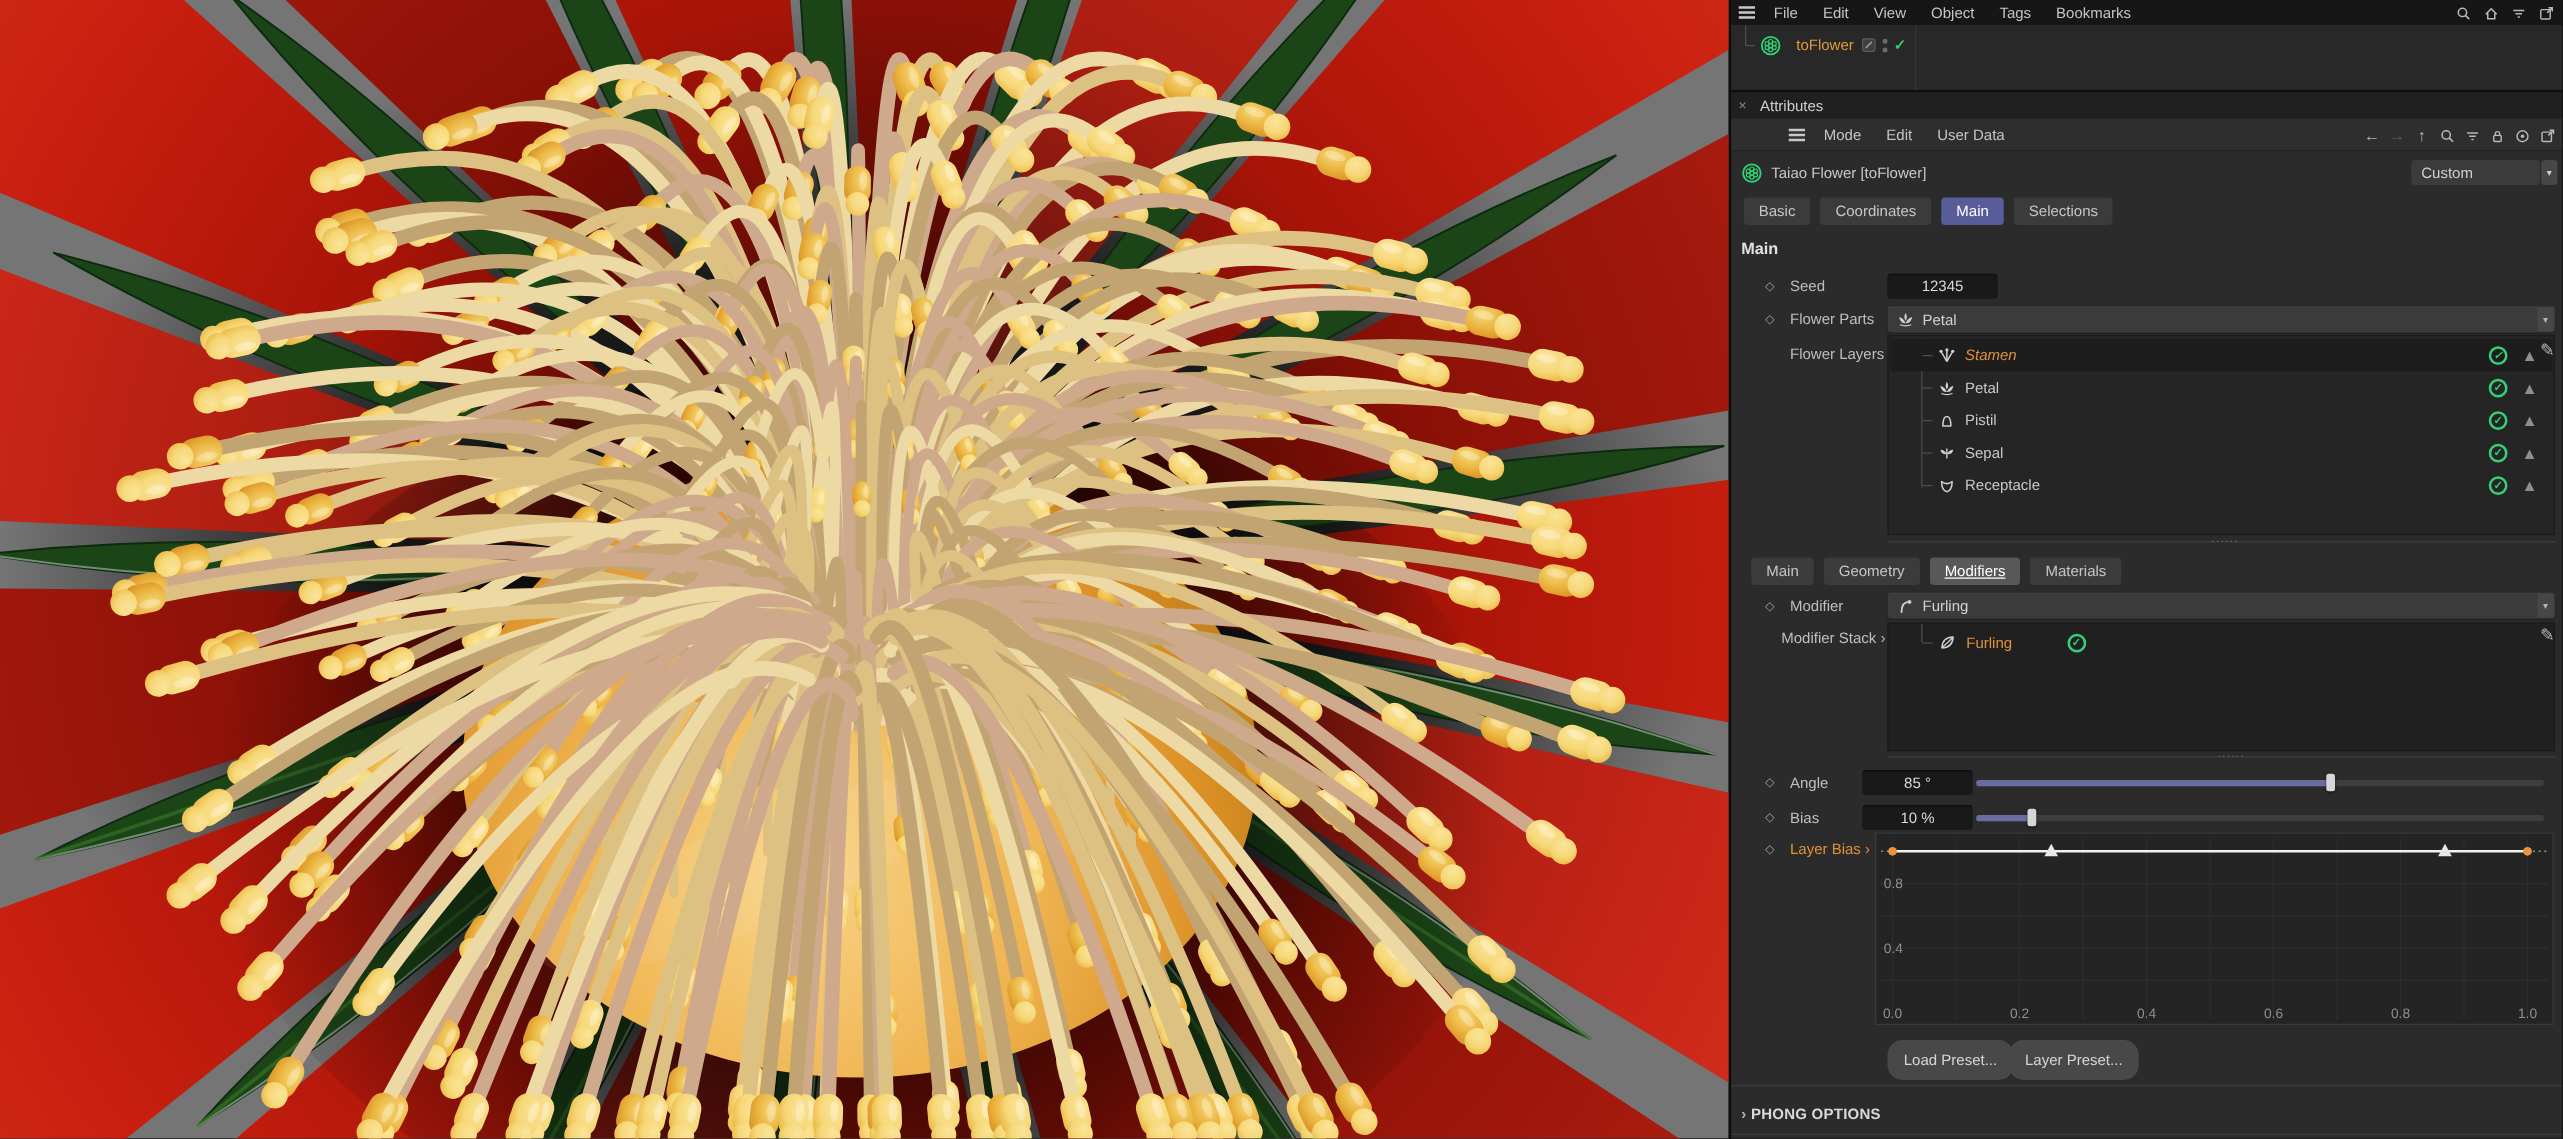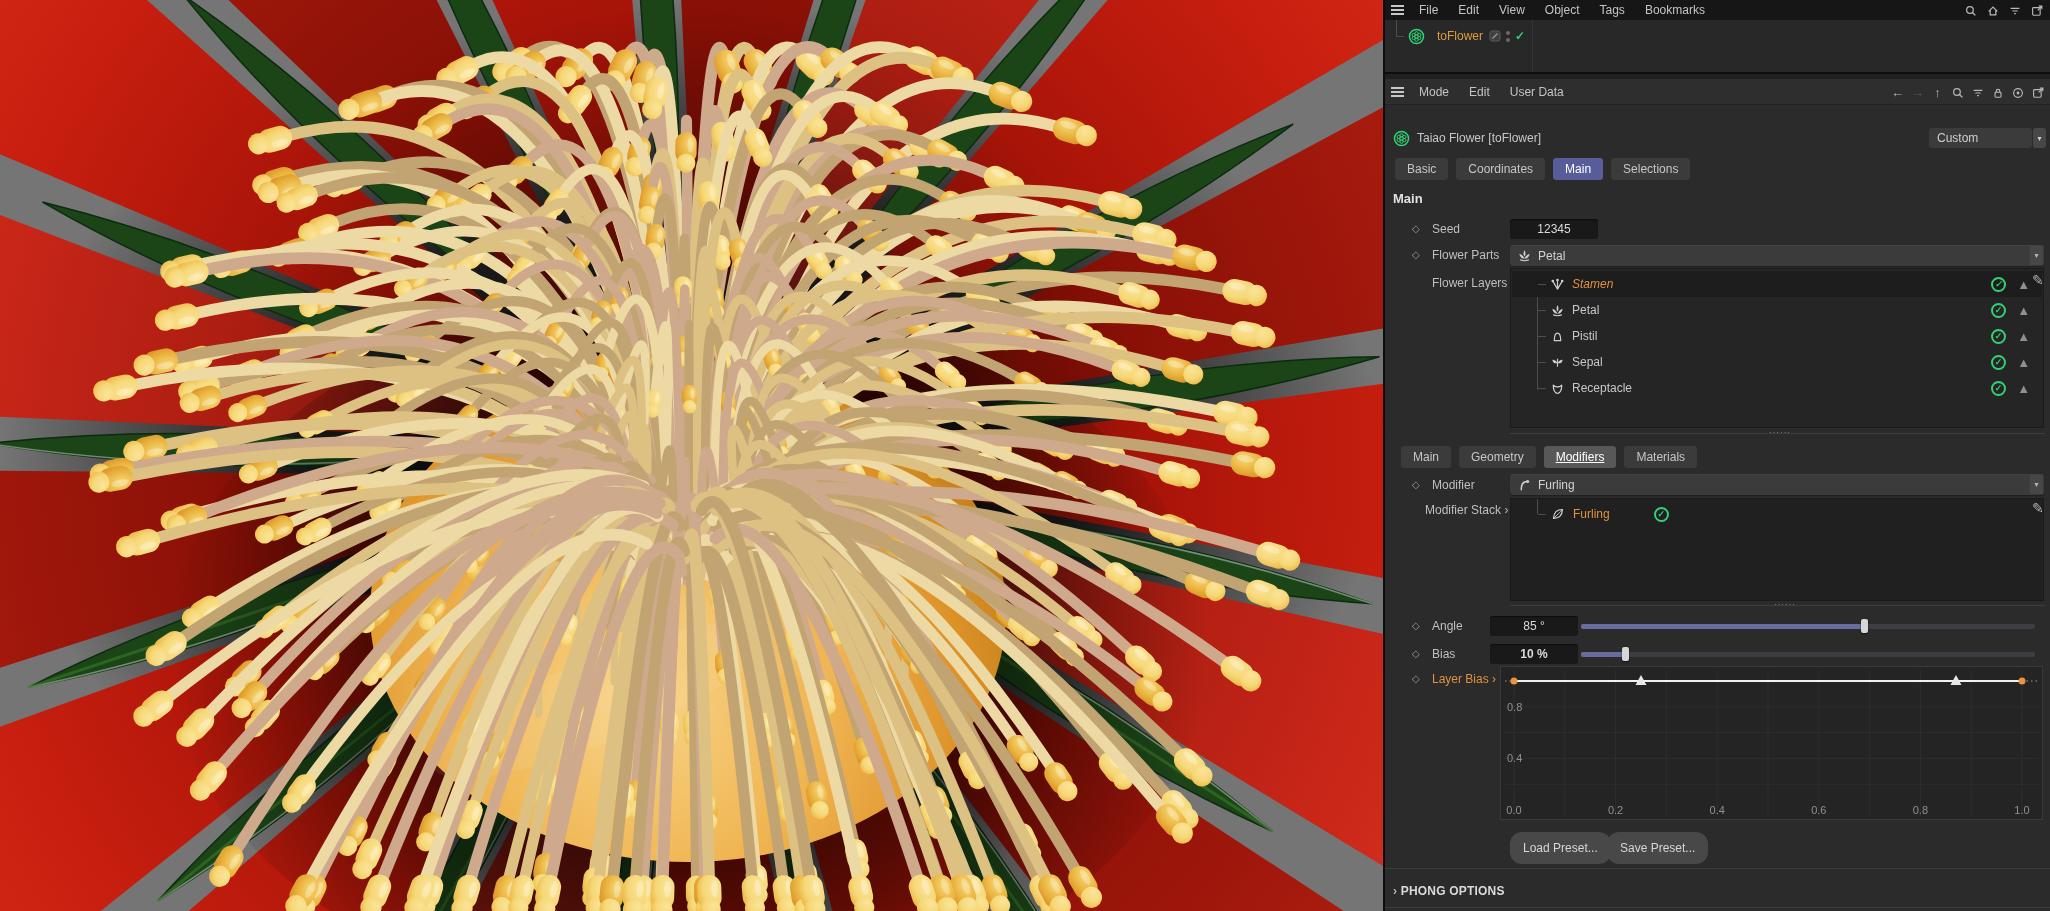--- a/index.html
+++ b/index.html
@@ -5,21 +5,21 @@
   * { margin:0; padding:0; box-sizing:border-box; }
   html,body { background:#111; }
   body { font-family:"Liberation Sans", sans-serif; }
   .app { position:relative; width:2050px; height:911px; overflow:hidden; background:#1a1a1a; }
   .viewport { position:absolute; left:0; top:0; width:1383px; height:911px; background:#151515; }
   .vp-border { position:absolute; left:1383px; top:0; width:2px; height:911px; background:#0d0d0d; }
   .right { position:absolute; left:1385px; top:0; width:665px; height:911px; background:#2b2b2b; font-size:12px; color:#c6c6c6; }
   
   .menubar { position:absolute; left:0; right:0; display:flex; align-items:center; gap:0; }
   .om-menubar { top:0; height:20px; background:#161616; }
-  .attr-menubar { top:79px; height:26px; background:#2e2e2e; border-bottom:1px solid #222; }
+  .attr-menubar { top:95px; height:26px; background:#2e2e2e; border-bottom:1px solid #222;padding-left:40px; }
   .menu-item { padding:0 10px; color:#c4c4c4; font-size:12px; cursor:default; }
   .burger { display:inline-flex; align-items:center; justify-content:center; width:24px; }
   .burger i { display:block; width:13px; height:2px; background:#c8c8c8; box-shadow:0 -4px 0 #c8c8c8, 0 4px 0 #c8c8c8; }
   .bar-icons { position:absolute; display:flex; align-items:center; gap:7px; }
   .uicon { width:15px; height:15px; display:inline-flex; align-items:center; justify-content:center; color:#b8b8b8; }
   .uicon.dim { color:#555; }
   .uicon svg { display:block; }
   .arrow-glyph { font-size:13px; line-height:1; }
   
   .om-body { position:absolute; left:0; top:20px; right:0; height:52px; background:#282828; }
@@ -2463,21 +2463,21 @@
     <span class="diamond" style="left:27px; top:620px;">◇</span>
     <span class="plabel" style="left:47px; top:619px;">Angle</span>
     <div class="field" style="left:105px; top:616px; width:88px;">85 °</div>
     <div class="slider-track" style="left:196px; top:624px; width:454px;">
       <div class="slider-fill" style="left:0; width:284px;"></div>
       <div class="slider-handle" style="left:280px;"></div>
     </div>
 
     <span class="diamond" style="left:27px; top:648px;">◇</span>
     <span class="plabel" style="left:47px; top:647px;">Bias</span>
-    <div class="field" style="left:105px; top:644px; width:88px;font-weight:bold;">10 %</div>
+    <div class="field" style="left:105px; top:644px; width:88px;">10 %</div>
     <div class="slider-track" style="left:196px; top:652px; width:454px;">
       <div class="slider-fill" style="left:0; width:45px;"></div>
       <div class="slider-handle" style="left:41px;"></div>
     </div>
 
     <span class="diamond" style="left:27px; top:673px;">◇</span>
     <span class="plabel orange" style="left:47px; top:672px;"><span>Layer Bias</span> <span class="chev" style="color:#e0913c;">›</span></span>
     <div class="graph" style="left:115px; top:666px; width:543px; height:154px;">
       <svg id="graph-svg" width="541" height="152" viewBox="0 0 541 152">
           <line x1="13" y1="3" x2="13" y2="149" stroke="#2e2e2e" stroke-width="1"></line>
@@ -2507,19 +2507,19 @@
           <line x1="521" y1="14" x2="537" y2="14" stroke="#999" stroke-width="1.2" stroke-dasharray="1.5,3"></line>
           <line x1="13" y1="14" x2="521" y2="14" stroke="#f2f2f2" stroke-width="2"></line>
           <polygon points="134.5,18 145.5,18 140,8" fill="#e8e8e8"></polygon>
           <polygon points="449.46,18 460.46,18 454.96,8" fill="#e8e8e8"></polygon>
           <circle cx="13" cy="14" r="3.5" fill="#e8953e"></circle>
           <circle cx="521" cy="14" r="3.5" fill="#e8953e"></circle>
         </svg>
     </div>
 
     <span class="pill-btn" style="left:125px; top:832px;">Load Preset...</span>
-    <span class="pill-btn" style="left:222px; top:832px;">Save Preset...</span>
+    <span class="pill-btn" style="left:222px; top:832px;">Layer Preset...</span>
 
     <div class="hr" style="top:868px;"></div>
     <span class="phong" style="left:8px; top:884px;"><span class="chev">›</span> <span>PHONG OPTIONS</span></span>
     <div class="hr" style="top:907px;"></div>
   </div>
 </div>
 
 </body></html>

